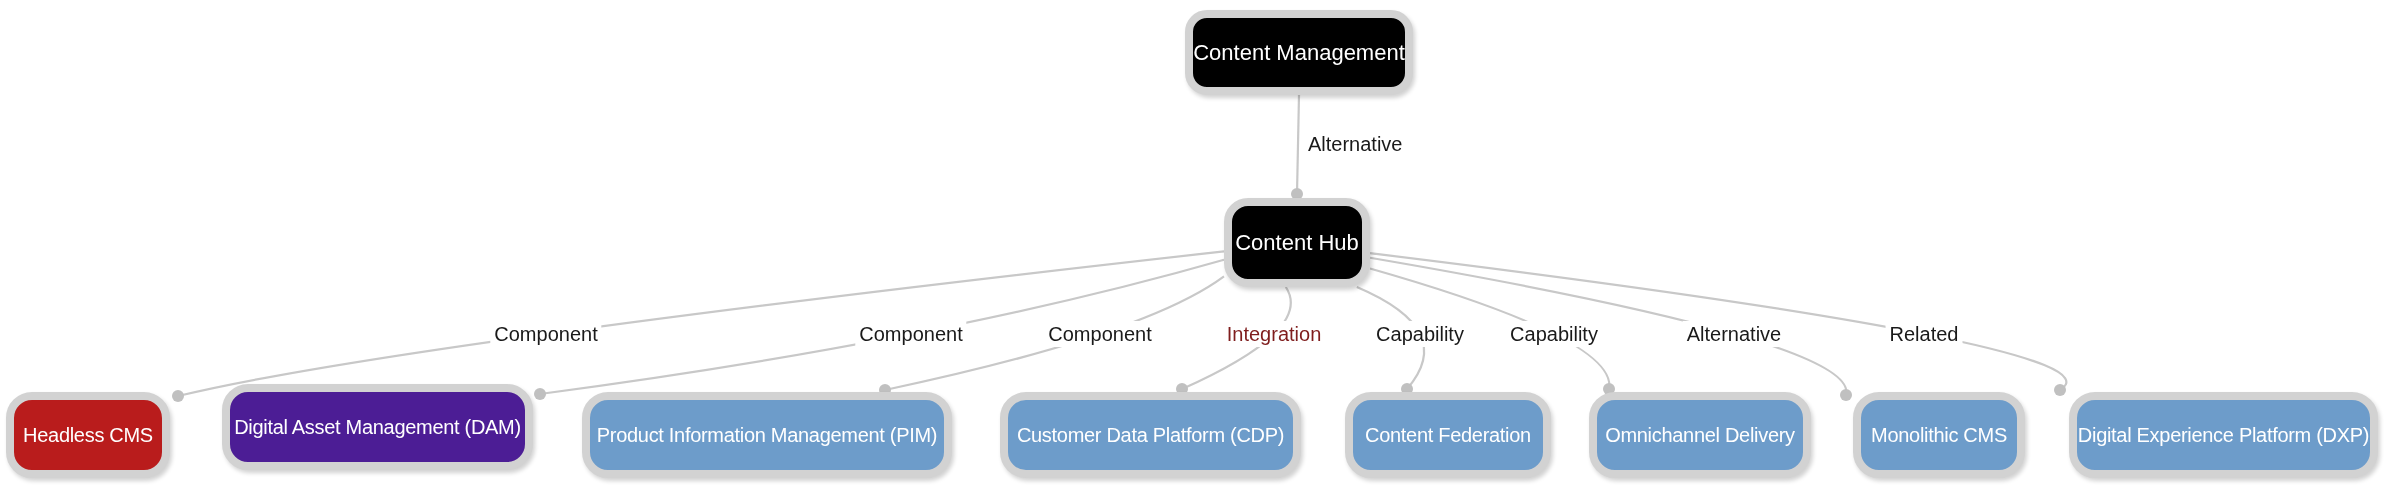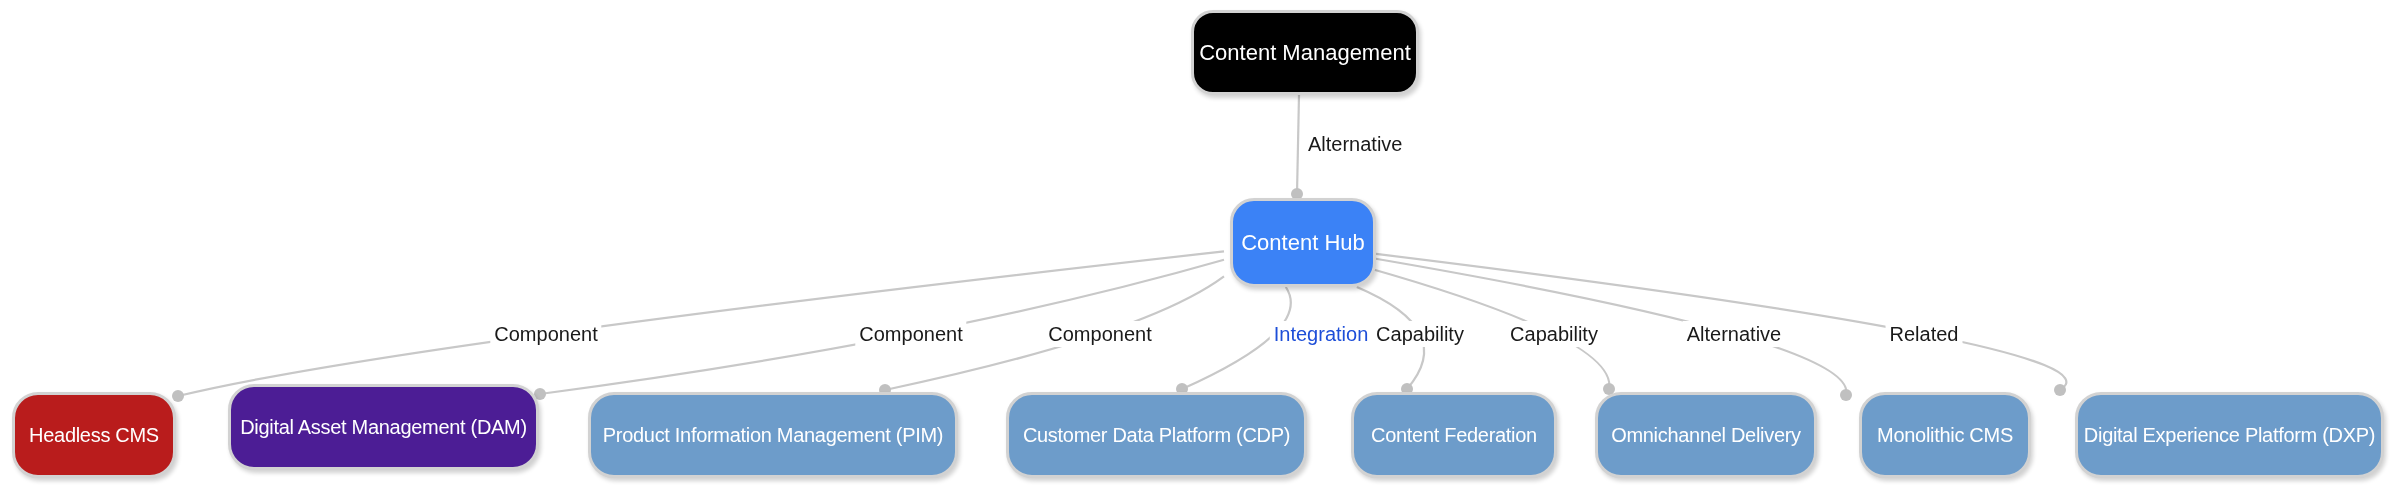--- a/index.html
+++ b/index.html
@@ -20,26 +20,25 @@
     left: 0;
     top: 0;
     z-index: 1;
   }
   .node {
     position: absolute;
     display: flex;
     align-items: center;
     justify-content: center;
     box-sizing: border-box;
-    border: 3px solid #14532d;
+    border: 8px solid #14532d;
     box-shadow: 2px 3px 4px rgba(0,0,0,0.18);
     white-space: nowrap;
     z-index: 3;
     cursor: pointer;
-    margin-left: 6px;
   }
   .node-root {
     border-radius: 22px;
     font-size: 22px;
   }
   .node-hub {
     border-radius: 24px;
     font-size: 22px;
   }
   .node-leaf {
@@ -85,29 +84,29 @@
       <circle cx="1609" cy="389" r="6" fill="#c0c0c0"></circle>
       <path d="M 1370 257.78489702517163 Q 1860 341.6075514874142 1846 395" fill="none" stroke="#c8c8c8" stroke-width="2.2"></path>
       <circle cx="1846" cy="395" r="6" fill="#c0c0c0"></circle>
       <path d="M 1370 253.1531100478469 Q 2133 346.42344497607655 2060 390" fill="none" stroke="#c8c8c8" stroke-width="2.2"></path>
       <circle cx="2060" cy="390" r="6" fill="#c0c0c0"></circle>
     </svg>
     <div class="edge-label align-left" style="left: 1304px; top: 144px; color: rgb(26, 26, 26);">Alternative</div>
     <div class="edge-label" style="left: 546px; top: 334px; color: rgb(26, 26, 26);">Component</div>
     <div class="edge-label" style="left: 911px; top: 334px; color: rgb(26, 26, 26);">Component</div>
     <div class="edge-label" style="left: 1100px; top: 334px; color: rgb(26, 26, 26);">Component</div>
-    <div class="edge-label" style="left: 1274px; top: 334px; color: #1d4ed8; margin-left: 47px;">Integration</div>
+    <div class="edge-label" style="left: 1274px; top: 334px; color: #7f1d1d;">Integration</div>
     <div class="edge-label" style="left: 1420px; top: 334px; color: rgb(26, 26, 26);">Capability</div>
     <div class="edge-label" style="left: 1554px; top: 334px; color: rgb(26, 26, 26);">Capability</div>
     <div class="edge-label" style="left: 1734px; top: 334px; color: rgb(26, 26, 26);">Alternative</div>
     <div class="edge-label" style="left: 1924px; top: 334px; color: rgb(26, 26, 26);">Related</div>
     <div class="node node-root" style="left: 1185px; top: 10px; width: 228px; height: 85px; background: rgb(0, 0, 0); color: rgb(255, 255, 255); border-color: rgb(210, 210, 210);">
       <span class="node-label">Content Management</span>
     </div>
-    <div class="node node-hub" style="left: 1224px; top: 198px; width: 146px; height: 89px; background: #3b82f6; color: rgb(255, 255, 255); border-color: rgb(210, 210, 210);">
+    <div class="node node-hub" style="left: 1224px; top: 198px; width: 146px; height: 89px; background: #000000; color: rgb(255, 255, 255); border-color: rgb(210, 210, 210);">
       <span class="node-label">Content Hub</span>
     </div>
     <div class="node node-leaf" style="left: 6px; top: 392px; width: 164px; height: 86px; background: #b91c1c; color: rgb(255, 255, 255); border-color: rgb(210, 210, 210);">
       <span class="node-label">Headless CMS</span>
     </div>
     <div class="node node-leaf" style="left: 222px; top: 384px; width: 311px; height: 86px; background: #4c1d95; color: rgb(255, 255, 255); border-color: rgb(210, 210, 210);">
       <span class="node-label">Digital Asset Management (DAM)</span>
     </div>
     <div class="node node-leaf" style="left: 582px; top: 392px; width: 370px; height: 86px; background: rgb(109, 156, 202); color: rgb(255, 255, 255); border-color: rgb(210, 210, 210);">
       <span class="node-label">Product Information Management (PIM)</span>

